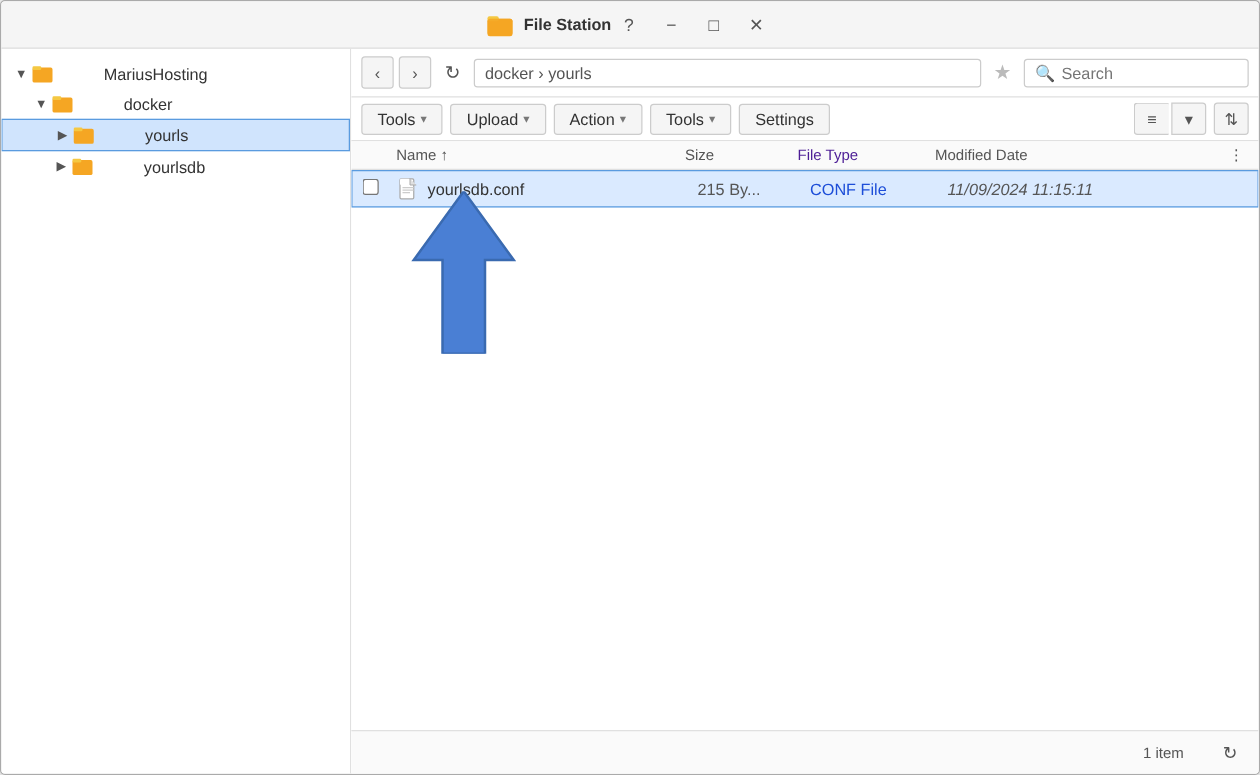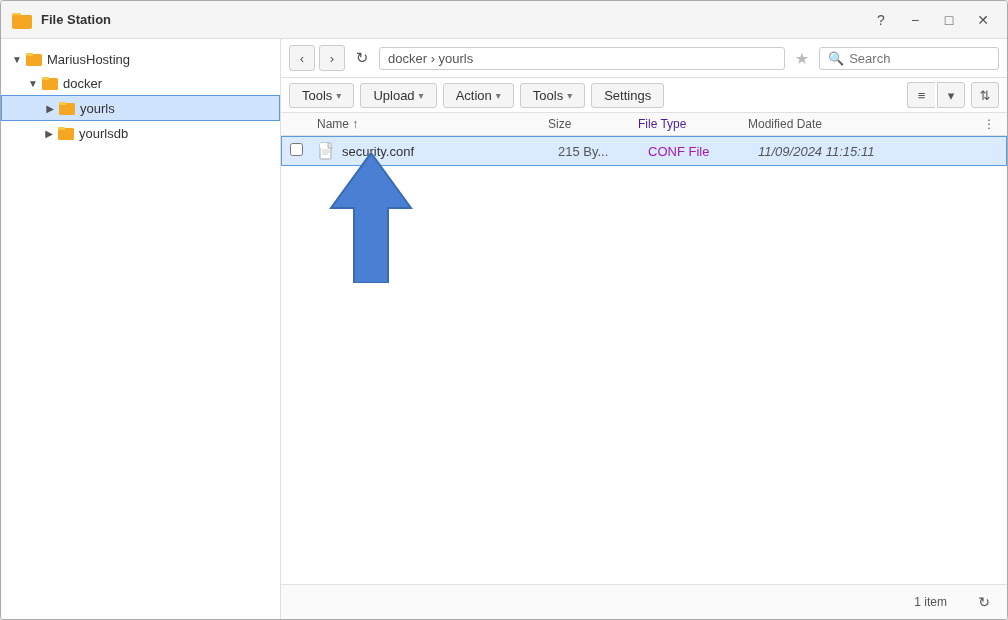--- a/index.html
+++ b/index.html
@@ -24,21 +24,21 @@
       display: flex;
       flex-direction: column;
       box-shadow: 0 2px 12px rgba(0,0,0,0.18);
       overflow: hidden;
     }
 
     
     .title-bar {
       display: flex;
       align-items: center;
-      justify-content: space-between;
+      justify-content: center;
       background: #f5f5f5;
       border-bottom: 1px solid #ddd;
       padding: 0 10px;
       height: 38px;
       flex-shrink: 0;
     }
     .title-bar-left {
       display: flex;
       align-items: center;
       gap: 8px;
@@ -111,20 +111,21 @@
     }
     .tree-icon {
       width: 18px;
       height: 18px;
       flex-shrink: 0;
       margin-right: 4px;
     }
     .tree-label {
       font-size: 13px;
       color: #333;
+      margin-left: 36px;
     }
 
     
     .right-panel {
       flex: 1;
       display: flex;
       flex-direction: column;
       overflow: hidden;
       background: #fff;
     }
@@ -281,21 +282,21 @@
       padding: 5px 8px;
       border-bottom: 1px solid #f0f0f0;
       cursor: pointer;
       background: #daeaff;
       border: 1px solid #5a9bdf;
     }
     .file-row-check { width: 28px; flex-shrink: 0; }
     .file-row-check input { cursor: pointer; }
     .file-row-name { flex: 1; font-size: 13px; color: #333; display: flex; align-items: center; gap: 6px; }
     .file-row-size { width: 90px; flex-shrink: 0; font-size: 13px; color: #555; }
-    .file-row-type { width: 110px; flex-shrink: 0; font-size: 13px; color: #a21caf; }
+    .file-row-type { width: 110px; flex-shrink: 0; font-size: 13px; color: #1d4ed8; }
     .file-row-date { flex: 1; font-size: 13px; color: #555; font-style: italic; }
 
     
     .file-icon {
       width: 18px;
       height: 18px;
       flex-shrink: 0;
     }
 
     
@@ -475,21 +476,21 @@
             <div class="file-row-name">
 
               <svg class="file-icon" viewBox="0 0 18 18">
                 <rect x="2" y="1" width="11" height="16" rx="1" fill="#fff" stroke="#aaa" stroke-width="1"></rect>
                 <rect x="2" y="1" width="8" height="5" rx="1" fill="#fff" stroke="none"></rect>
                 <polyline points="10,1 10,6 15,6" fill="#e0e0e0" stroke="#aaa" stroke-width="0.8"></polyline>
                 <line x1="4" y1="8" x2="13" y2="8" stroke="#ccc" stroke-width="1"></line>
                 <line x1="4" y1="10" x2="13" y2="10" stroke="#ccc" stroke-width="1"></line>
                 <line x1="4" y1="12" x2="10" y2="12" stroke="#ccc" stroke-width="1"></line>
               </svg>
-              <span>security.conf</span>
+              <span>yourlsdb.conf</span>
             </div>
             <div class="file-row-size">
               <span>215 By...</span>
             </div>
             <div class="file-row-type">
               <span>CONF File</span>
             </div>
             <div class="file-row-date">
               <span>11/09/2024 11:15:11</span>
             </div>

